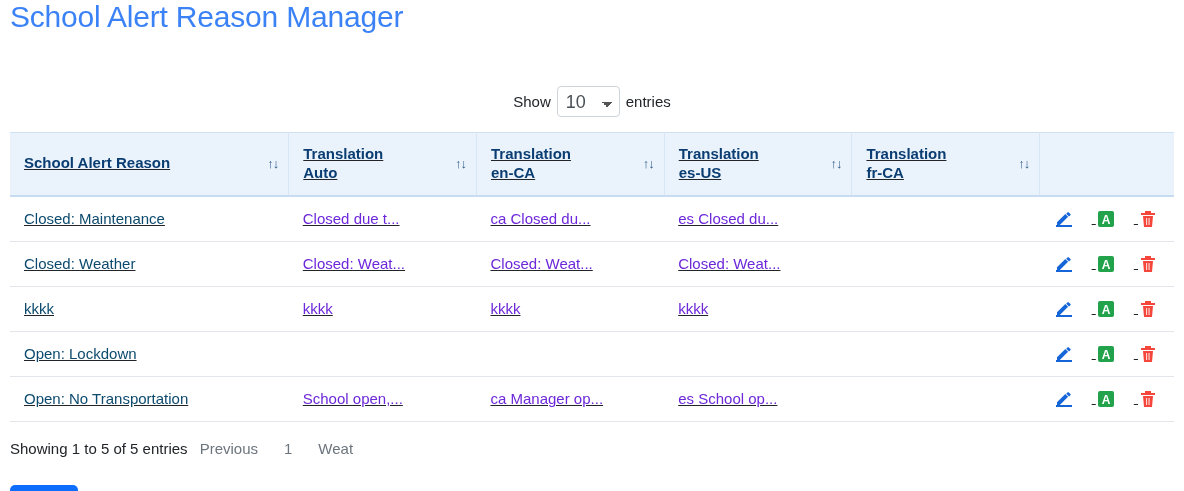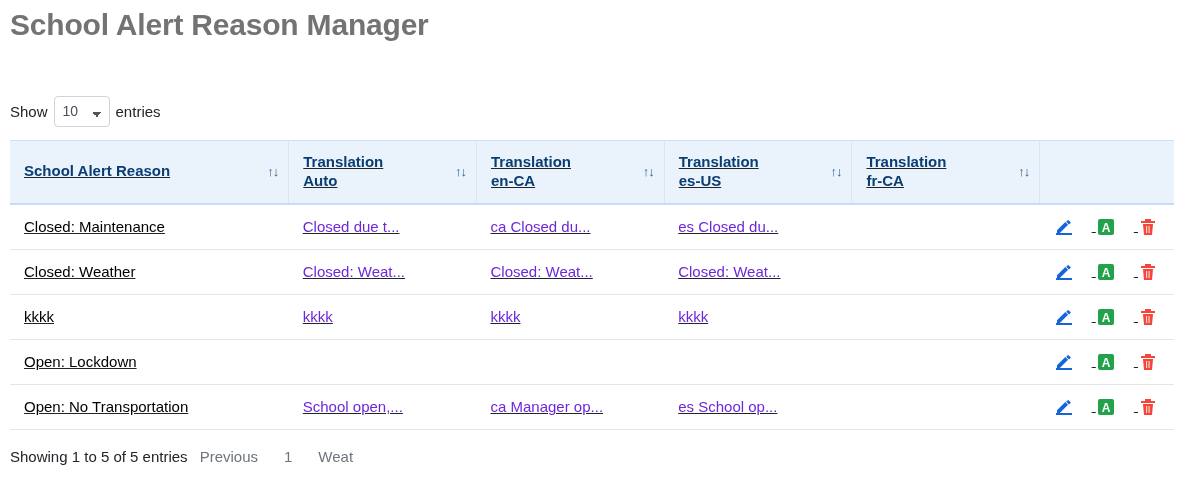--- a/index.html
+++ b/index.html
@@ -13,44 +13,45 @@
     color: #212529;
   }
   .page {
     width: 1184px;
     height: 491px;
     position: relative;
     padding: 0 10px;
   }
   .page-title {
     font-size: 30px;
-    font-weight: bold;
-    color: #737373;
-    margin: 8px 0 0 0;
+    font-weight: normal;
+    color: #3b82f6;
+    margin: 0 0 0 0;
     letter-spacing: -0.2px;
   }
   .controls-row {
     display: flex;
     align-items: center;
     justify-content: flex-start;
     margin-top: 52px;
     height: 34px;
+    flex-direction: column;
   }
   .length-ctl {
     display: flex;
     align-items: center;
     font-size: 15px;
     color: #212529;
   }
   .length-ctl .lbl { white-space: pre; }
   .length-select {
     margin: 0 6px;
     height: 31px;
     padding: 2px 22px 2px 8px;
-    font-size: 14px;
+    font-size: 18px;
     font-family: "Liberation Sans", sans-serif;
     color: #495057;
     border: 1px solid #ced4da;
     border-radius: 4px;
     background-color: #fff;
     -webkit-appearance: none;
     appearance: none;
     background-image:
       linear-gradient(45deg, transparent 50%, #555 50%),
       linear-gradient(135deg, #555 50%, transparent 50%);
@@ -114,21 +115,21 @@
   th.tcol { width: 190px; }
   th.actions-col { width: 120px; }
   table.data tbody td {
     padding: 12px 14px;
     border-bottom: 1px solid #e3e6ea;
     vertical-align: middle;
     height: 40px;
   }
   tbody tr:first-child td { border-top: none; }
   td.link { color: #6d28d9; }
-  td.plain { color: #000000; }
+  td.plain { color: #0c4a6e; }
   td.actions {
     text-align: left;
     white-space: nowrap;
     padding-left: 14px;
   }
   .act {
     display: inline-block;
     width: 22px;
     height: 20px;
     margin-right: 16px;

